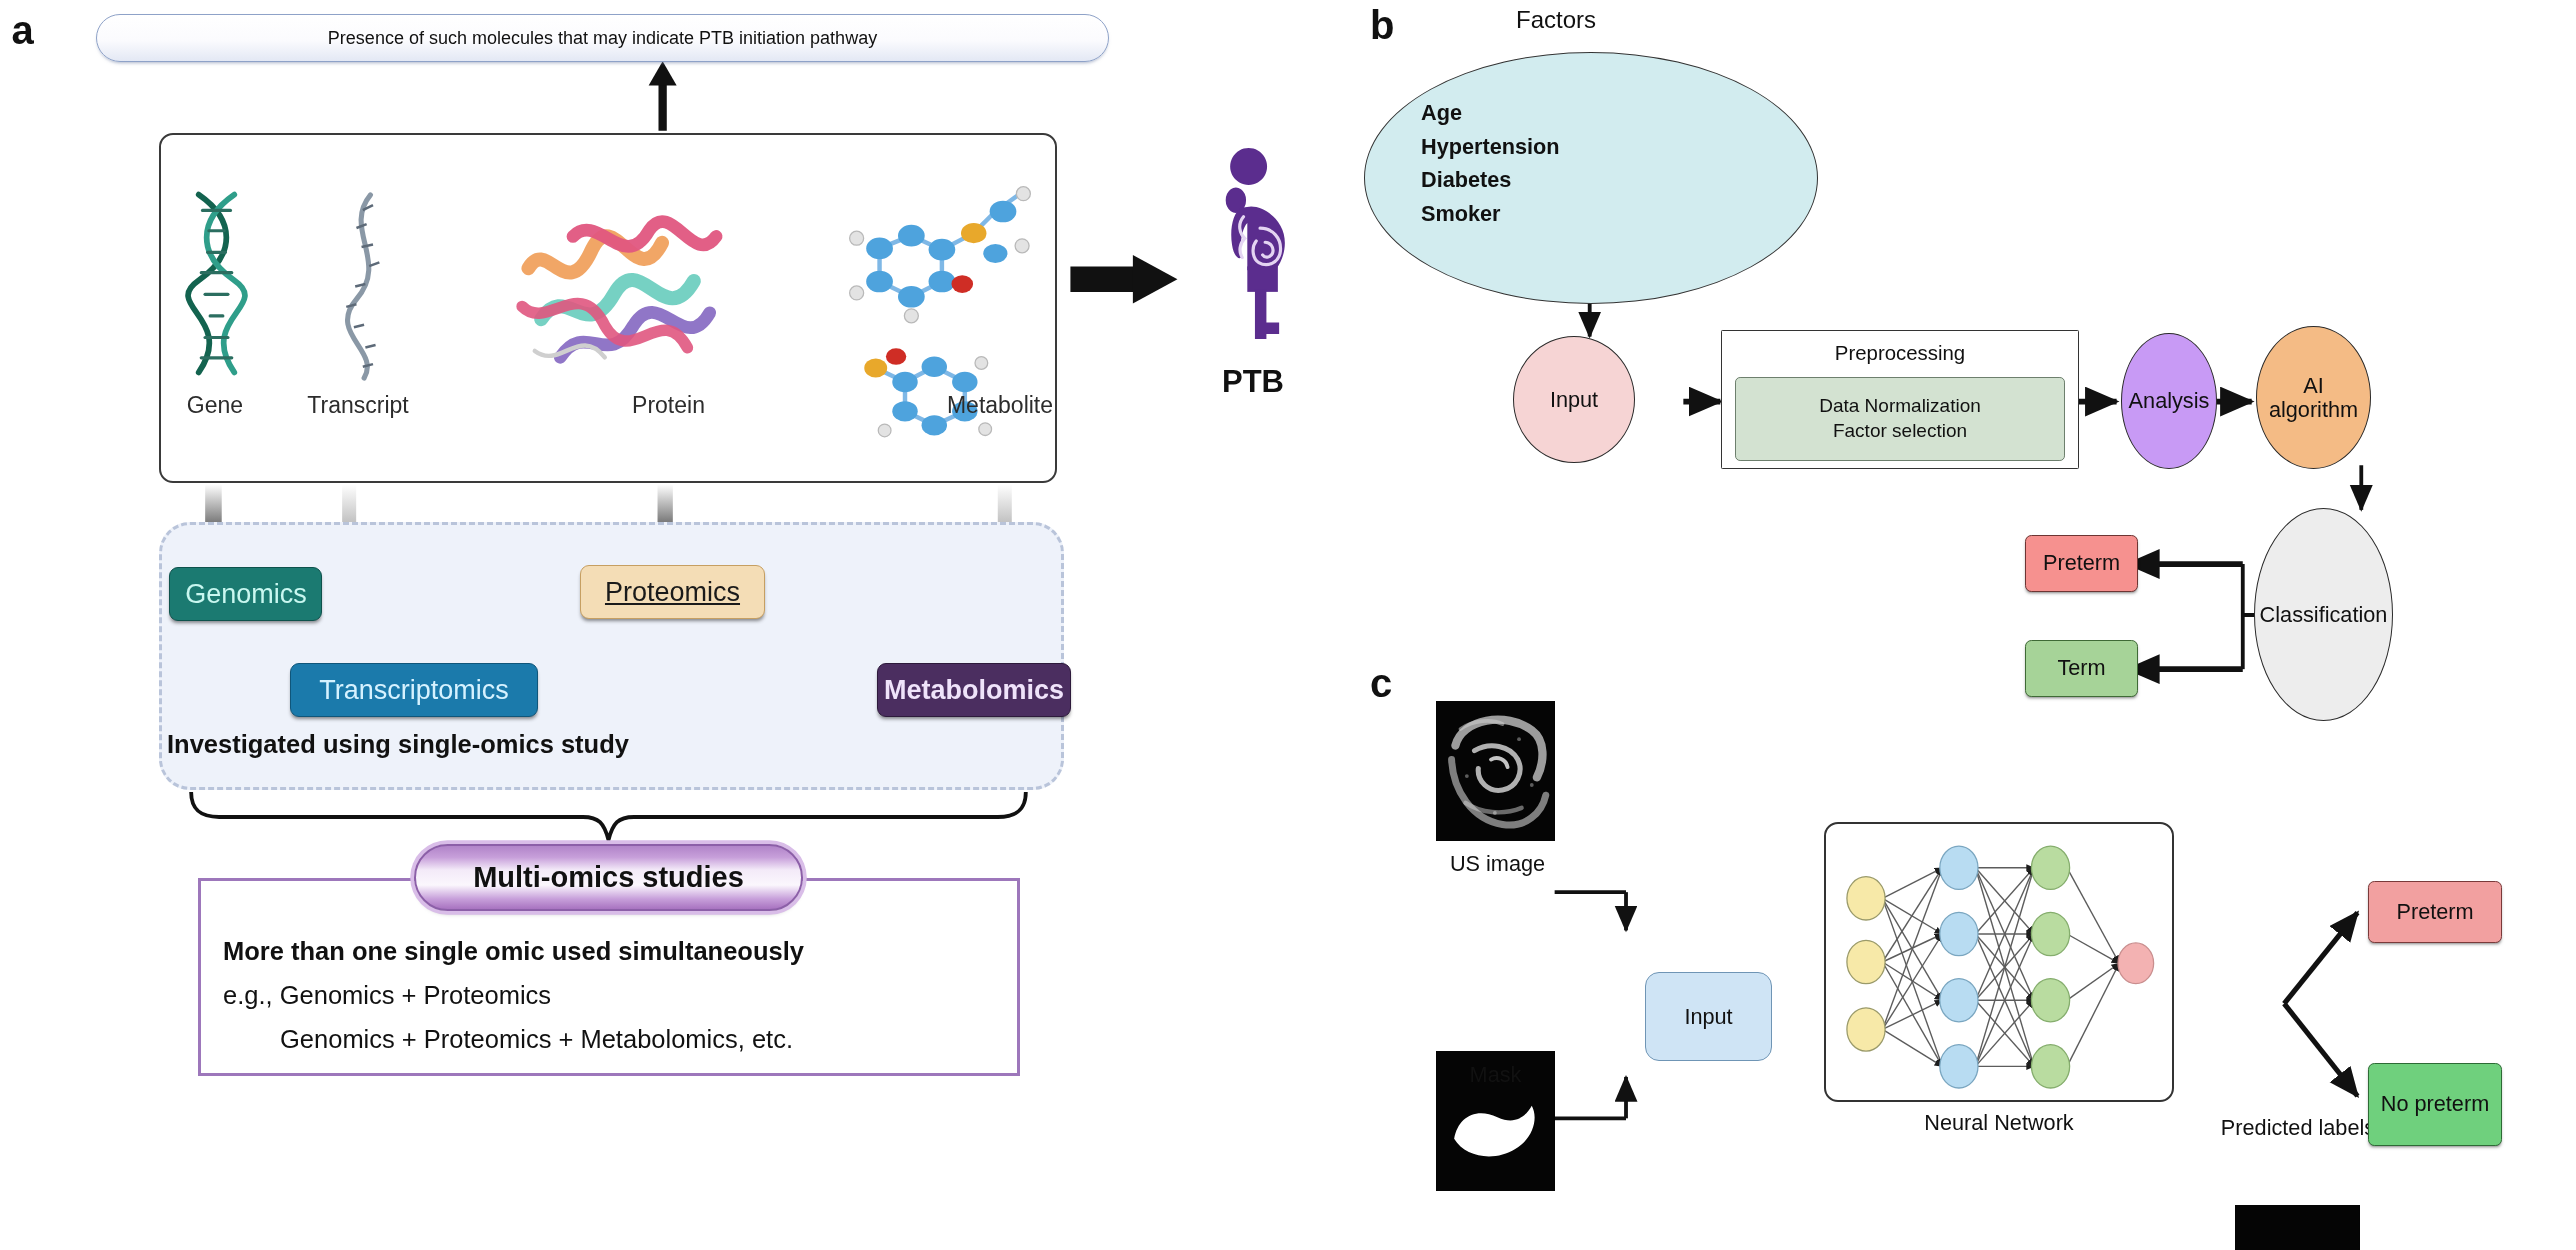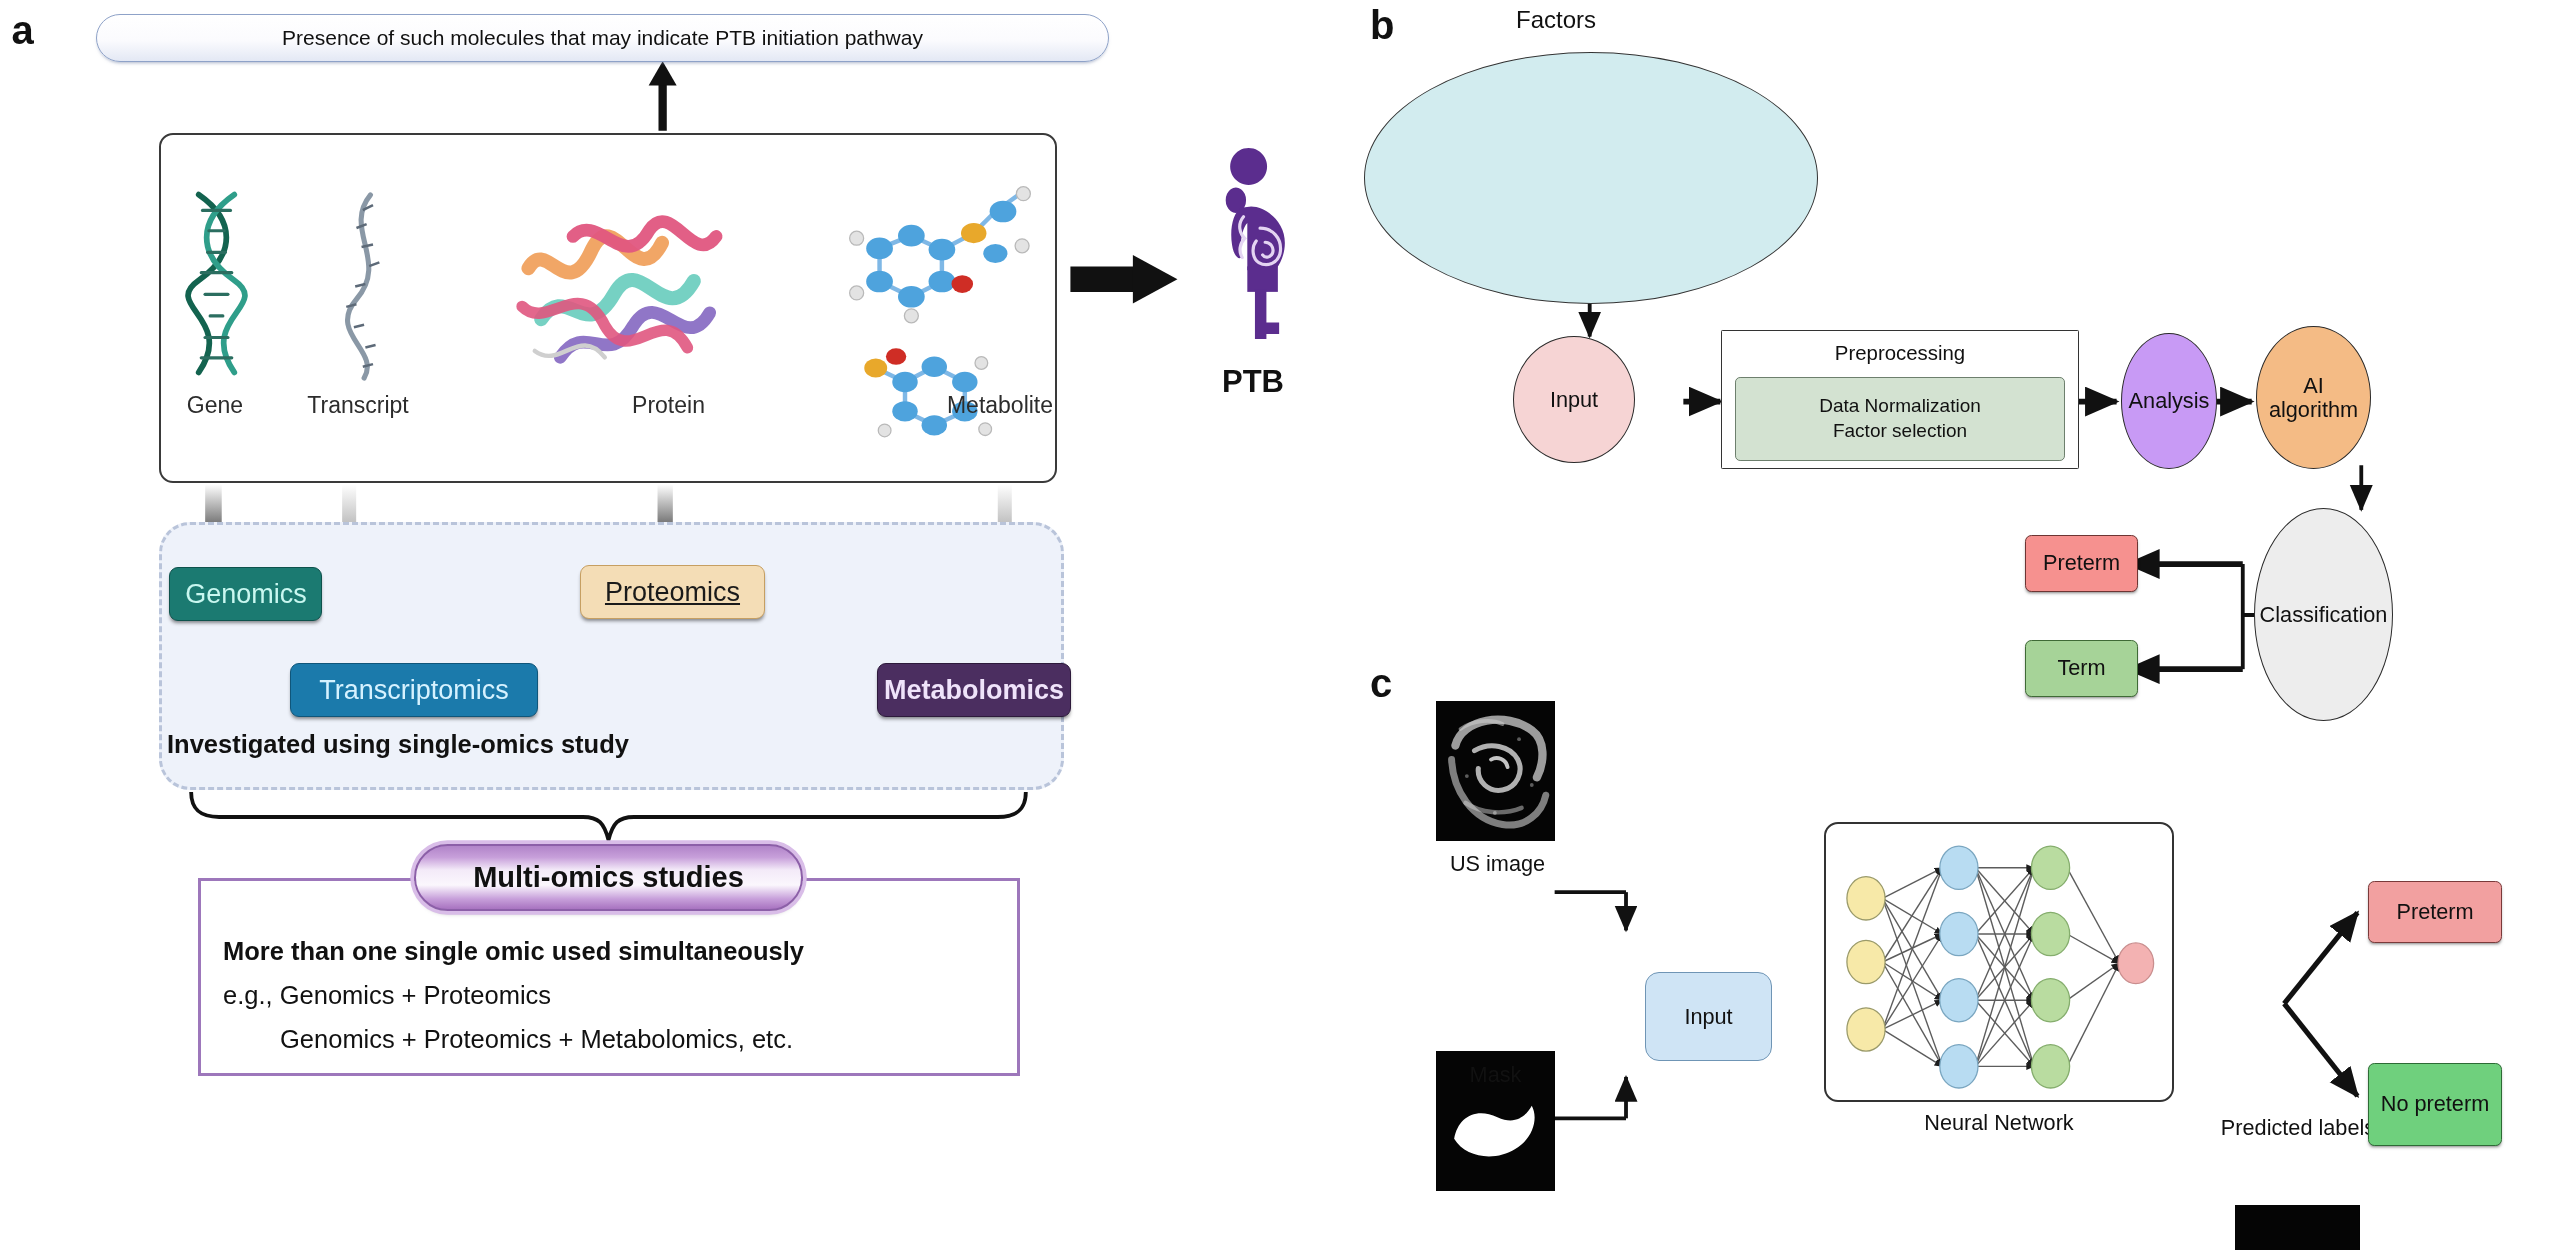--- a/index.html
+++ b/index.html
@@ -39,21 +39,21 @@
 
   .pill-banner {
     left: 96px; top: 14px; width: 1013px; height: 48px;
     border: 1.9px solid #8ea2c8;
     border-radius: 25.5px;
     background: linear-gradient(180deg,#ffffff 0%,#fbfbfe 55%,#e3e8f4 100%);
     box-shadow: 0 2.5px 3.2px -1.3px rgba(120,135,170,0.55);
     display: flex; align-items: center; justify-content: center;
   }
   .pill-banner span {
-    font-size: 21px;
+    font-size: 18px;
     color: #111;
     white-space: nowrap;
   }
 
   .central-box {
     left: 159px; top: 133px; width: 898px; height: 350px;
     border: 2.5px solid #3a3a3a;
     border-radius: 14px;
     background: #ffffff;
   }
@@ -439,20 +439,26 @@
   </section>
 
   <section class="abs" id="panel-b" style="left:1351px; top:0; width:1225px; height:701px;">
 
     <div class="abs panel-letter" style="left:19px; top:5.1px;">b</div>
 
     <div class="abs factors-title" style="left:153px; top:6.4px;margin-left:12px;">Factors</div>
 
     <div class="abs factors-ellipse" style="left:12.7px; top:52px; width:454px; height:252px;"></div>
 
+    <div class="abs factor-col" style="left:70px; top:96px;">
+      <div>Age</div>
+      <div>Hypertension</div>
+      <div>Diabetes</div>
+      <div>Smoker</div>
+    </div>
 
     <div class="abs ellipse ell-input" style="left:162px; top:336px; width:122px; height:127px;">
       <span>Input</span>
     </div>
 
     <div class="abs preproc-outer" style="left:370px; top:330px; width:358px; height:139px;"></div>
     <div class="abs preproc-title" style="left:370px; top:342px; width:358px;">Preprocessing</div>
     <div class="abs preproc-inner" style="left:384px; top:377px; width:330px; height:84px;">
       <div>Data Normalization</div>
       <div>Factor selection</div>

